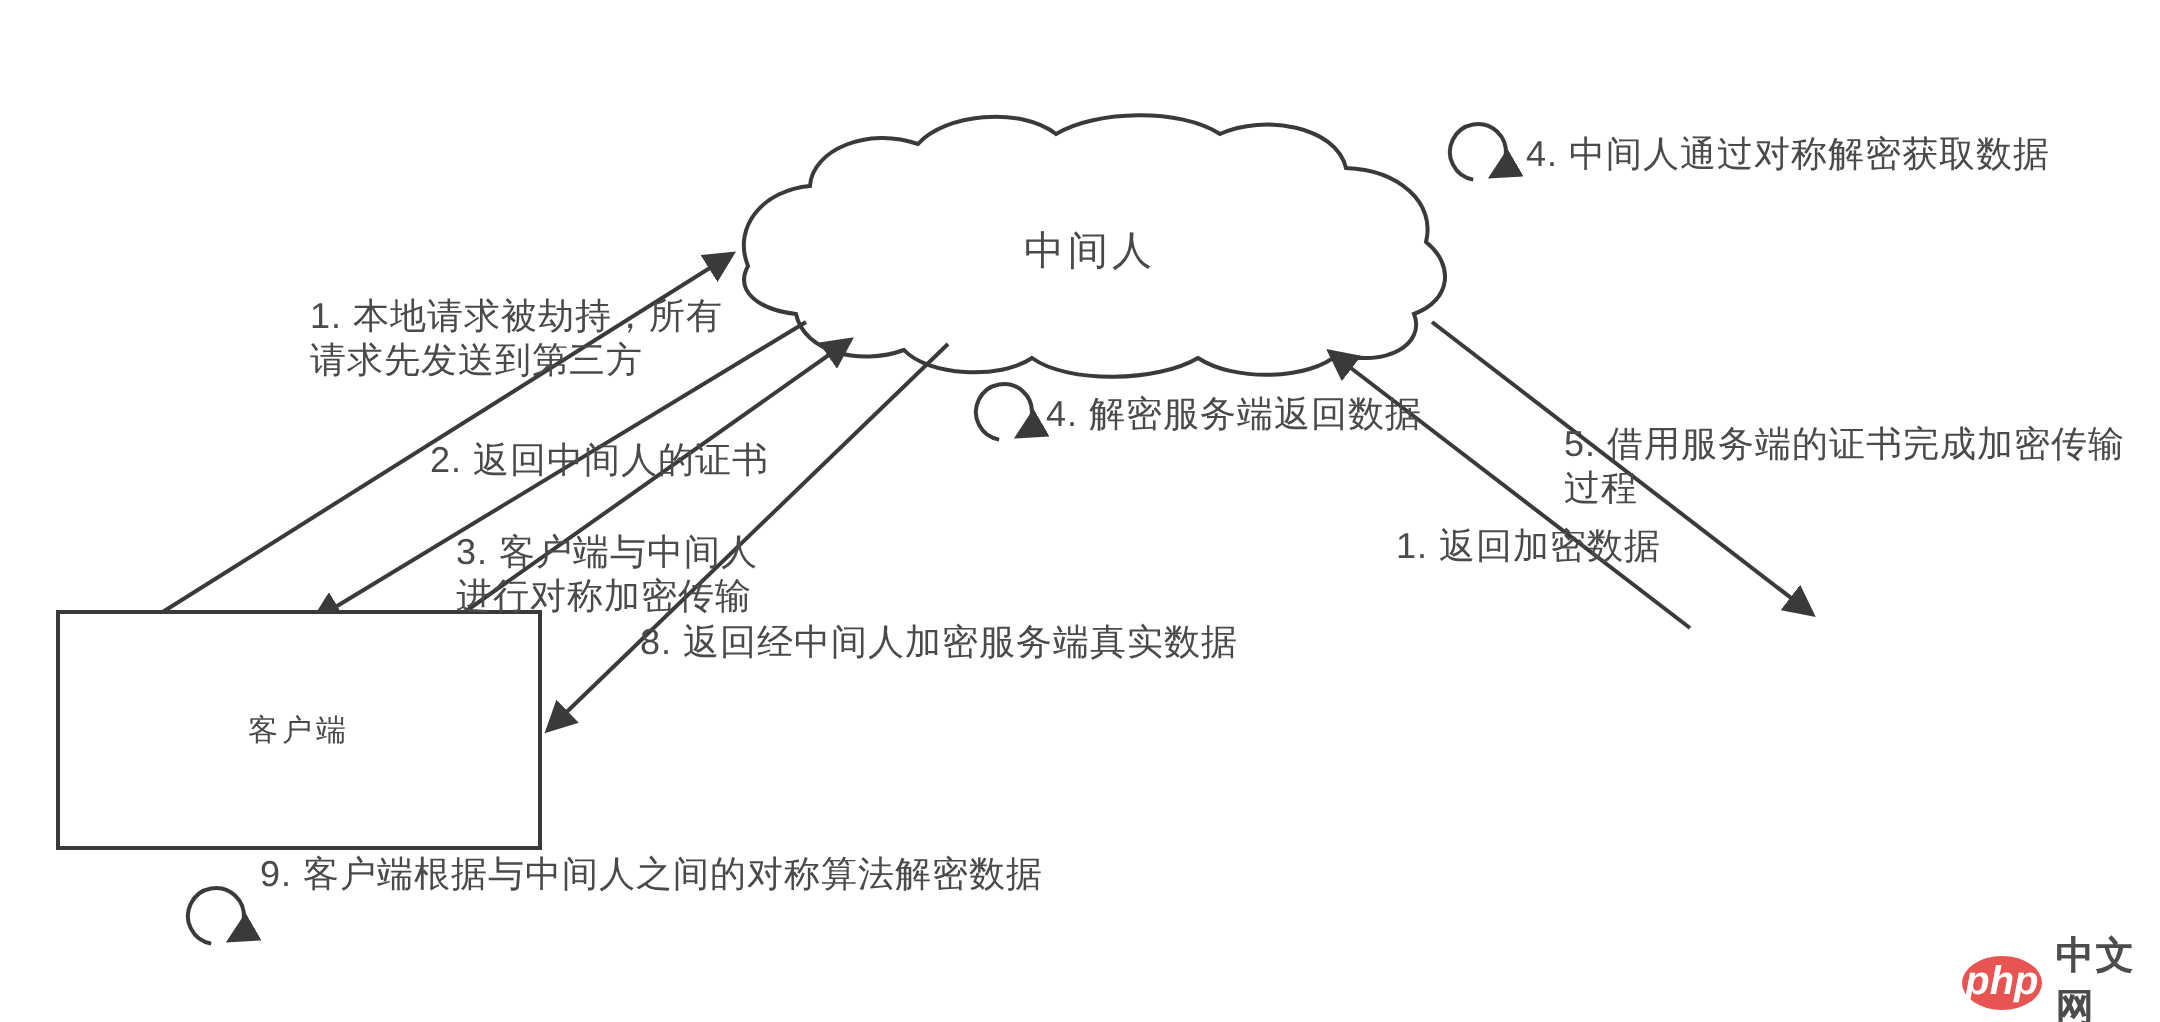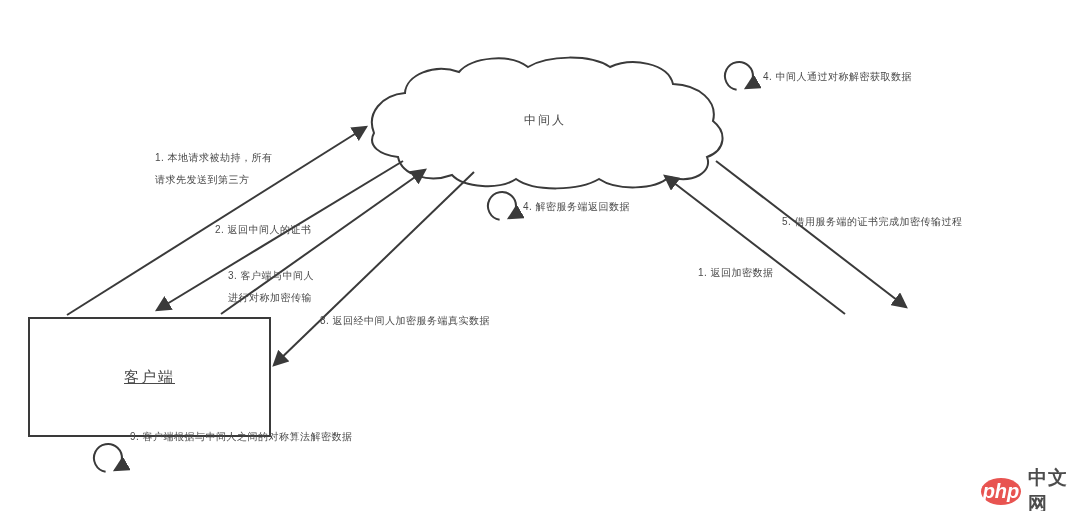--- a/index.html
+++ b/index.html
@@ -11,31 +11,31 @@
   }
   html,body{margin:0;padding:0;background:#fff;}
   .stage{
     position:relative;width:1080px;height:511px;background:var(--background);
     font-family:"Liberation Sans","DejaVu Sans",sans-serif;overflow:hidden;
   }
   svg.layer{position:absolute;left:0;top:0;}
   .stroked{stroke:var(--line);stroke-width:2;fill:none;}
   .cloud{fill:#ffffff;}
   .label{
-    position:absolute;color:var(--text);font-size:10px;line-height:22px;
+    position:absolute;color:var(--text);font-size:18px;line-height:22px;
     white-space:pre-line;letter-spacing:0.5px;
   }
   .box{
     position:absolute;border:2px solid var(--line);box-sizing:border-box;
     display:flex;align-items:center;justify-content:center;
     color:var(--text);font-size:15px;letter-spacing:2px;background:#fff;
   }
   .cloud-label{
     position:absolute;left:495px;top:112px;width:100px;text-align:center;
-    color:var(--text);font-size:12px;letter-spacing:2px;
+    color:var(--text);font-size:20px;letter-spacing:2px;
   }
   .watermark{
     position:absolute;left:981px;top:465px;display:flex;align-items:center;gap:7px;
   }
   .badge{
     width:46px;height:27px;background:var(--badge-color);border-radius:50%;
     display:flex;align-items:center;justify-content:center;
     color:#ffffff;font-style:italic;font-weight:bold;font-size:20px;
   }
   .site{color:var(--wm-text-color);font-size:19px;font-weight:bold;letter-spacing:1px;}
@@ -74,21 +74,21 @@
     <line class="stroked" x1="716" y1="161" x2="906" y2="307" marker-end="url(#arrow)"></line>
     <line class="stroked" x1="845" y1="314" x2="665" y2="176" marker-end="url(#arrow)"></line>
 
     <path class="stroked" d="M 736.6 89.8 A 14 14 0 1 1 746 88.1" marker-end="url(#arrow)"></path>
     <path class="stroked" d="M 499.6 219.8 A 14 14 0 1 1 509 218.1" marker-end="url(#arrow)"></path>
     <path class="stroked" d="M 105.6 471.8 A 14 14 0 1 1 115 470.1" marker-end="url(#arrow)"></path>
   </svg>
 
   <div class="cloud-label">中间人</div>
 
-  <div class="box" style="left:28px;top:317px;width:243px;height:120px;text-decoration:underline;">
+  <div class="box" style="left:28px;top:305px;width:243px;height:120px;">
     <span>客户端</span>
   </div>
 
 
   <div class="label" style="left:155px;top:147px;">1. 本地请求被劫持，所有
 请求先发送到第三方</div>
   <div class="label" style="left:215px;top:219px;">2. 返回中间人的证书</div>
   <div class="label" style="left:228px;top:265px;">3. 客户端与中间人
 进行对称加密传输</div>
   <div class="label" style="left:763px;top:66px;">4. 中间人通过对称解密获取数据</div>

